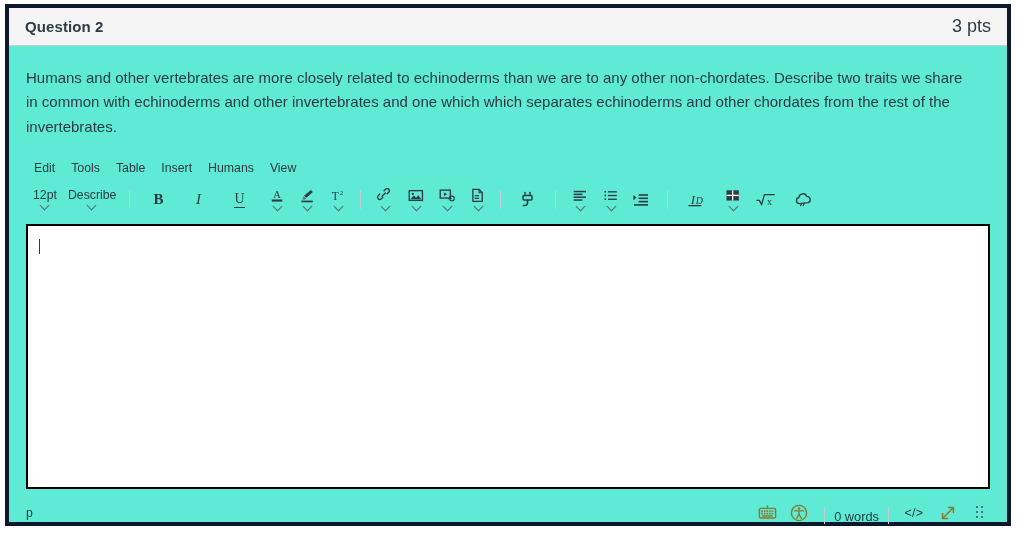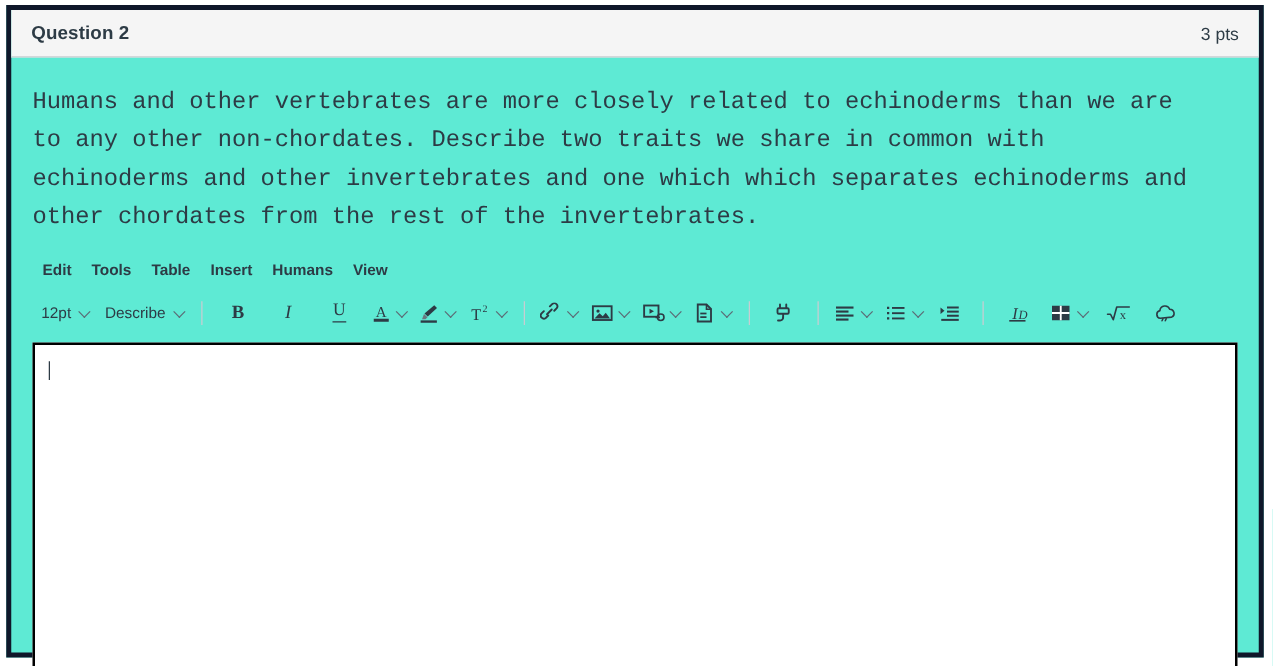--- a/index.html
+++ b/index.html
@@ -37,43 +37,42 @@
     padding: 0 16px;
     box-sizing: border-box;
   }
   .q-title {
     font-size: 15px;
     font-weight: bold;
     color: #2d3b45;
     letter-spacing: 0.1px;
   }
   .q-points {
-    font-size: 14px;
+    font-size: 18px;
     color: #2d3b45;
   }
 
   
   .q-body {
     padding: 20px 17px 0 17px;
   }
   .q-text {
-    font-size: 19px;
+    font-size: 15px;
     line-height: 1.62;
     color: #2d3b45;
     max-width: 945px;
-    font-family: Liberation Mono, monospace;
   }
 
   
   .rce-menubar {
     display: flex;
+    align-items: center;
     gap: 0px;
     padding: 18px 0 0 17px;
     height: 22px;
-    font-weight: bold;
   }
   .menu-item {
     font-size: 12.3px;
     color: #2d3b45;
     padding: 2px 8px;
     border-radius: 3px;
     cursor: default;
     white-space: nowrap;
   }
 
@@ -95,21 +94,21 @@
     display: flex;
     align-items: center;
     justify-content: center;
     height: 24px;
     min-width: 24px;
     padding: 0 3px;
     border-radius: 3px;
     cursor: default;
     color: #2d3b45;
   }
-  .tb-btn.with-caret { padding-right: 1px; }
+  .tb-btn.with-caret { padding-right: 1px; flex-direction: column; }
   .tb-label {
     font-size: 12.3px;
     color: #2d3b45;
     padding: 0 3px 0 4px;
     white-space: nowrap;
   }
   .caret {
     display: inline-block;
     width: 9px;
     height: 9px;

